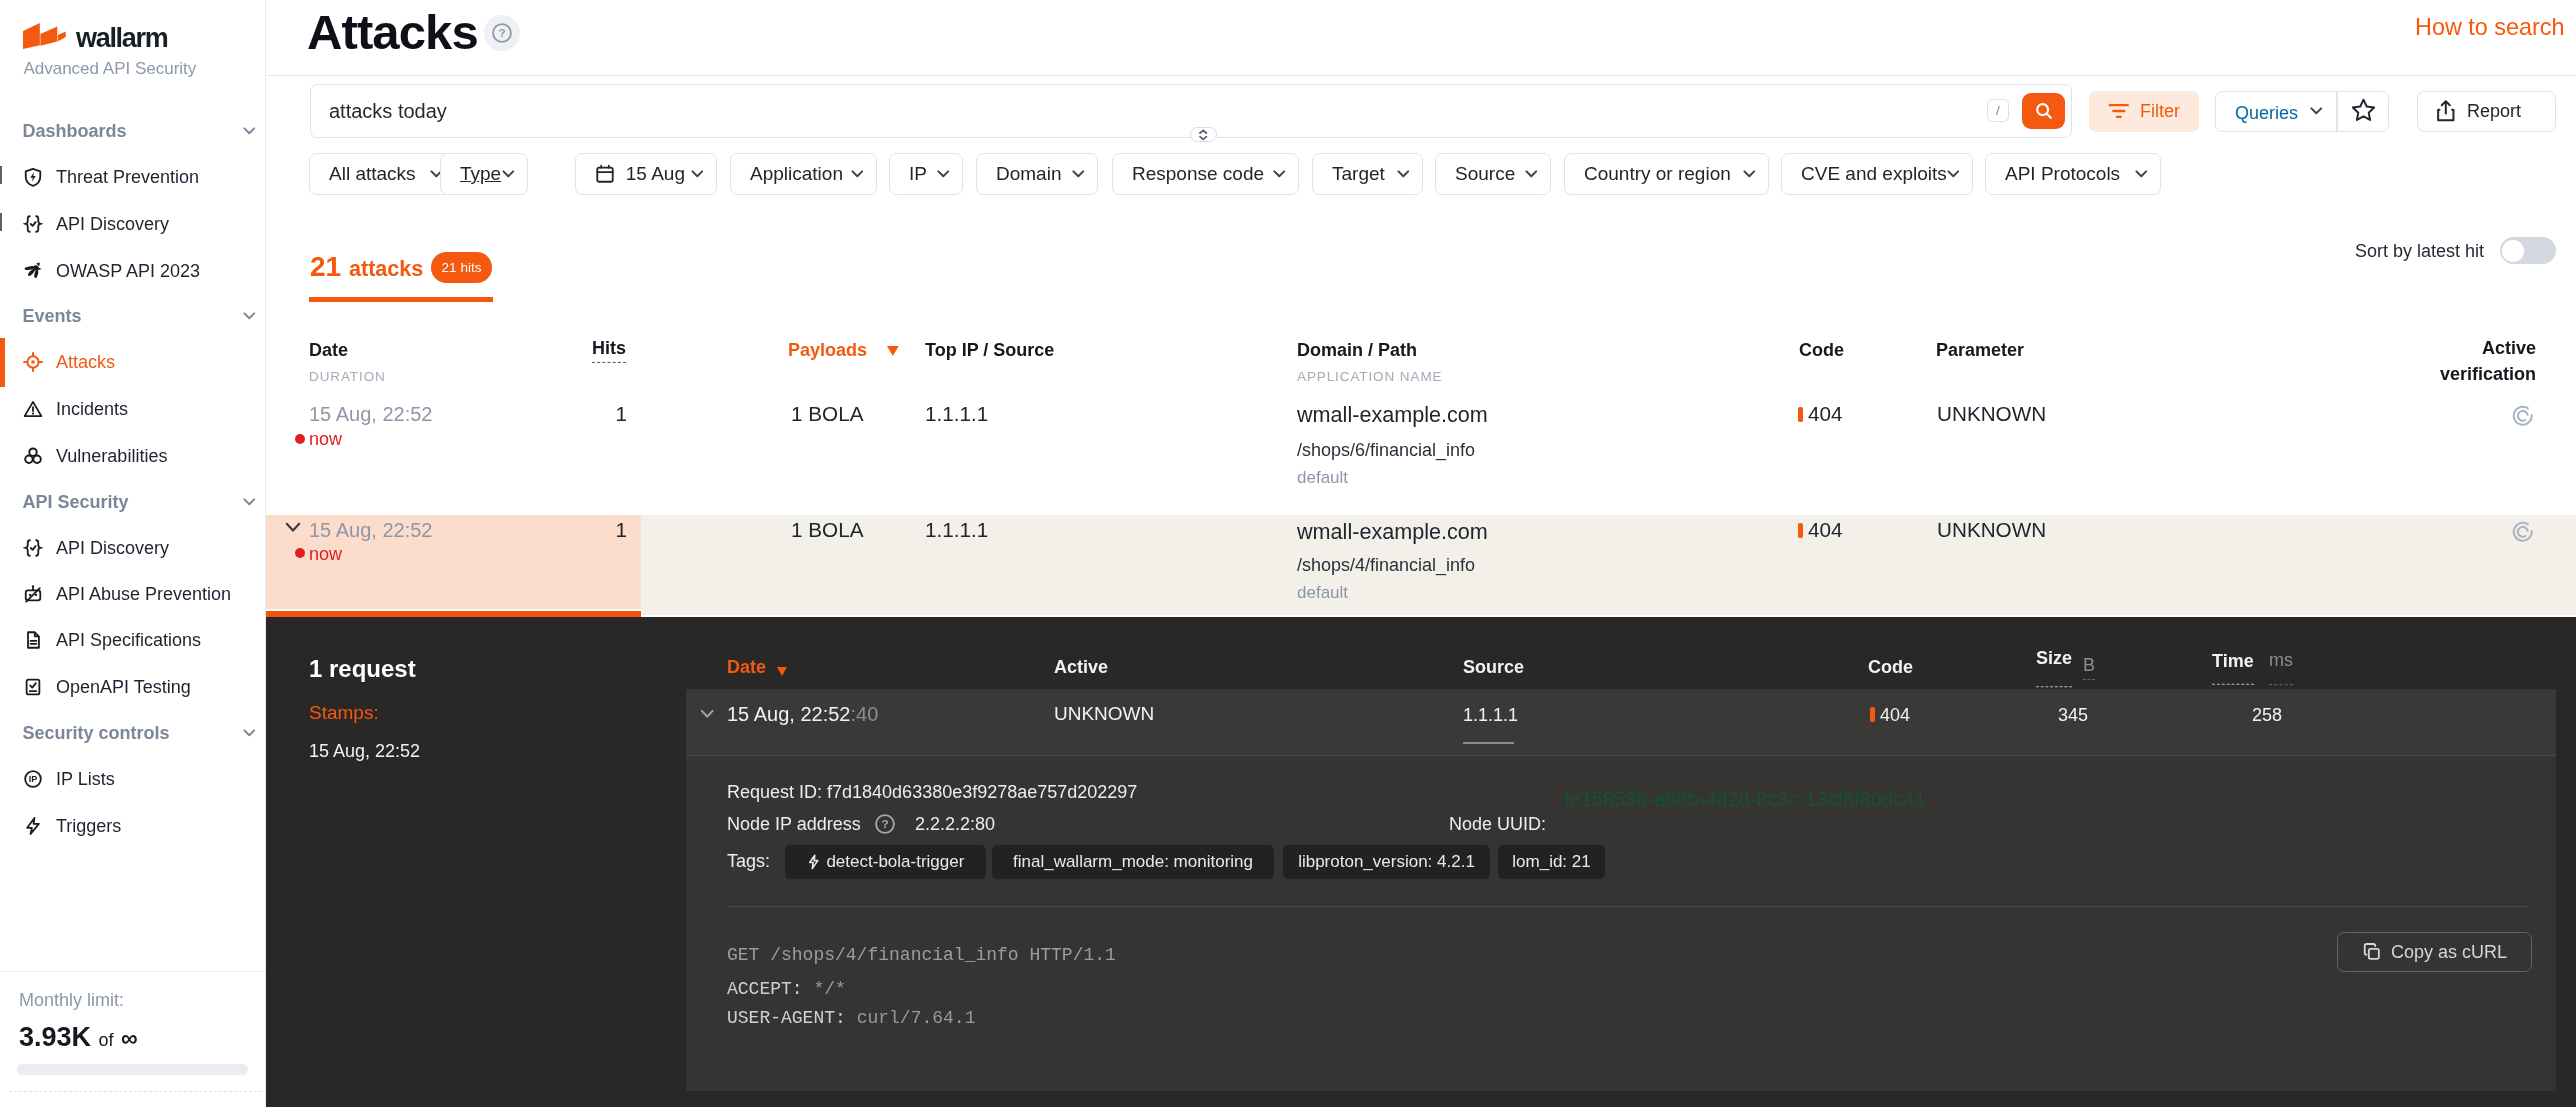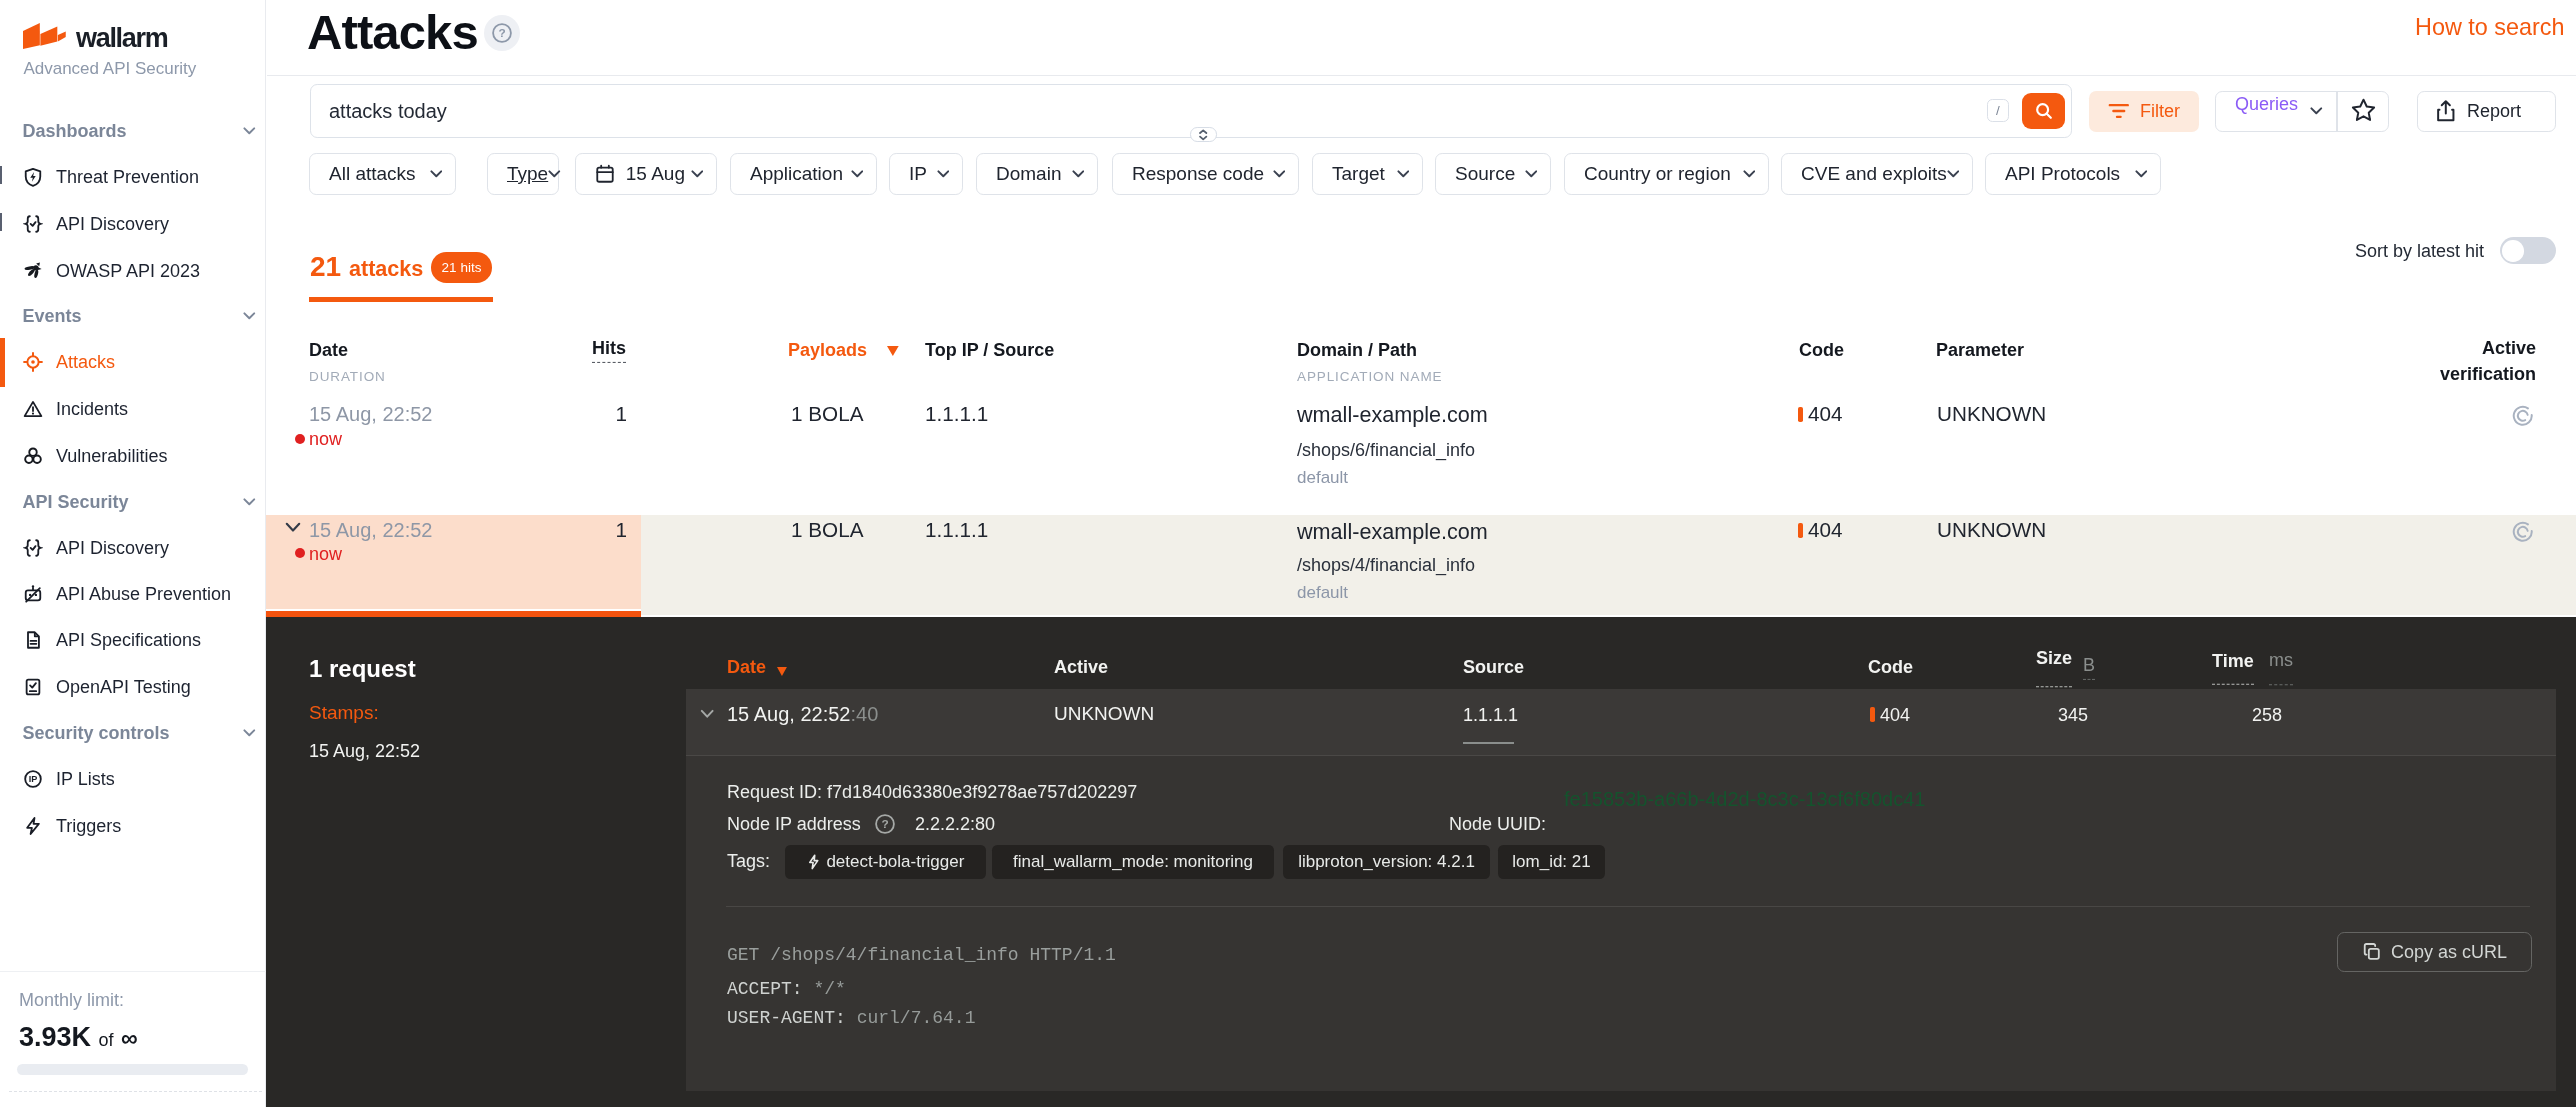--- a/index.html
+++ b/index.html
@@ -161,38 +161,38 @@
     <circle cx="9.5" cy="9.5" r="6" fill="none" stroke="#fff" stroke-width="2.4"></circle>
     <path d="M14 14 L18.5 18.5" stroke="#fff" stroke-width="2.4" stroke-linecap="round"></path>
   </svg>
 <div class="b" style="left:2089px;top:91px;width:110px;height:41px;border-radius:7.2px;background:#fdeadd;"></div>
 <svg class="b" style="left:2108px;top:102px;" width="21.6" height="18" viewBox="0 0 24 20">
     <path d="M2 3.5 H22 M6 10 H18 M10 16.5 H14" stroke="#f4590f" stroke-width="2.6" stroke-linecap="round"></path>
   </svg>
 <div class="t" style="left:2140px;top:111px;font-size:18px;color:#f4590f;">Filter</div>
 <div class="b" style="left:2215px;top:91px;width:174px;height:41px;border:1.8px solid #dfe3e9;border-radius:7.2px;background:#fff;"></div>
 <div class="b" style="left:2336px;top:91px;width:1.8px;height:41px;background:#dfe3e9;"></div>
-<div class="t" style="left:2235px;top:104px;font-size:18px;color:#8b5cf6;">Queries</div>
+<div class="t" style="left:2235px;top:113px;font-size:18px;color:#0369a1;">Queries</div>
 <svg class="b" style="left:2310px;top:107px;" width="12.6" height="8" viewBox="0 0 14 9">
     <path d="M1.5 1.5 7 7 12.5 1.5" fill="none" stroke="#3a4150" stroke-width="2.2" stroke-linecap="round" stroke-linejoin="round"></path>
   </svg>
 <svg class="b" style="left:2350px;top:97px;" width="27" height="27" viewBox="0 0 30 30">
     <path d="M15 3 L18.6 10.6 L26.8 11.7 L20.8 17.4 L22.3 25.5 L15 21.5 L7.7 25.5 L9.2 17.4 L3.2 11.7 L11.4 10.6 Z" fill="none" stroke="#20252f" stroke-width="2.2" stroke-linejoin="round"></path>
   </svg>
 <div class="b" style="left:2417px;top:91px;width:139px;height:41px;border:1.8px solid #dfe3e9;border-radius:7.2px;background:#fff;"></div>
 <svg class="b" style="left:2435px;top:99px;" width="21.6" height="23.4" viewBox="0 0 24 26">
     <path d="M12 16 V3 M7.5 7 L12 2.5 L16.5 7" fill="none" stroke="#20252f" stroke-width="2.2" stroke-linecap="round" stroke-linejoin="round"></path>
     <path d="M5 12 H3.5 V23.5 H20.5 V12 H19" fill="none" stroke="#20252f" stroke-width="2.2" stroke-linecap="round" stroke-linejoin="round"></path>
   </svg>
 <div class="t" style="left:2467px;top:111px;font-size:18px;color:#20252f;">Report</div>
 
 <div class="fb" style="left:309px;width:147px;">All attacks<svg width="12.6" height="8" viewBox="0 0 14 9">
       <path d="M1.5 1.5 7 7 12.5 1.5" fill="none" stroke="#3a4150" stroke-width="2.2" stroke-linecap="round" stroke-linejoin="round"></path>
     </svg></div>
-<div class="fb" style="left:487px;width:72px;text-decoration:underline;">Type<svg width="12.6" height="8" viewBox="0 0 14 9">
+<div class="fb" style="left:440px;width:88px;text-decoration:underline;">Type<svg width="12.6" height="8" viewBox="0 0 14 9">
       <path d="M1.5 1.5 7 7 12.5 1.5" fill="none" stroke="#3a4150" stroke-width="2.2" stroke-linecap="round" stroke-linejoin="round"></path>
     </svg></div>
 <div class="fb" style="left:575px;width:142px;">
     <svg width="20" height="20" viewBox="0 0 22 22" style="margin-right:10.8px;">
       <rect x="2.5" y="4" width="17" height="15.5" rx="2" fill="none" stroke="#20252f" stroke-width="2"></rect>
       <path d="M2.5 9 H19.5 M6.8 4 V1.8 M15.2 4 V1.8" stroke="#20252f" stroke-width="2" stroke-linecap="round"></path>
     </svg>
     <span style="flex:1;text-align:left;">15 Aug</span>
     <svg width="12.6" height="8" viewBox="0 0 14 9">
       <path d="M1.5 1.5 7 7 12.5 1.5" fill="none" stroke="#3a4150" stroke-width="2.2" stroke-linecap="round" stroke-linejoin="round"></path>

